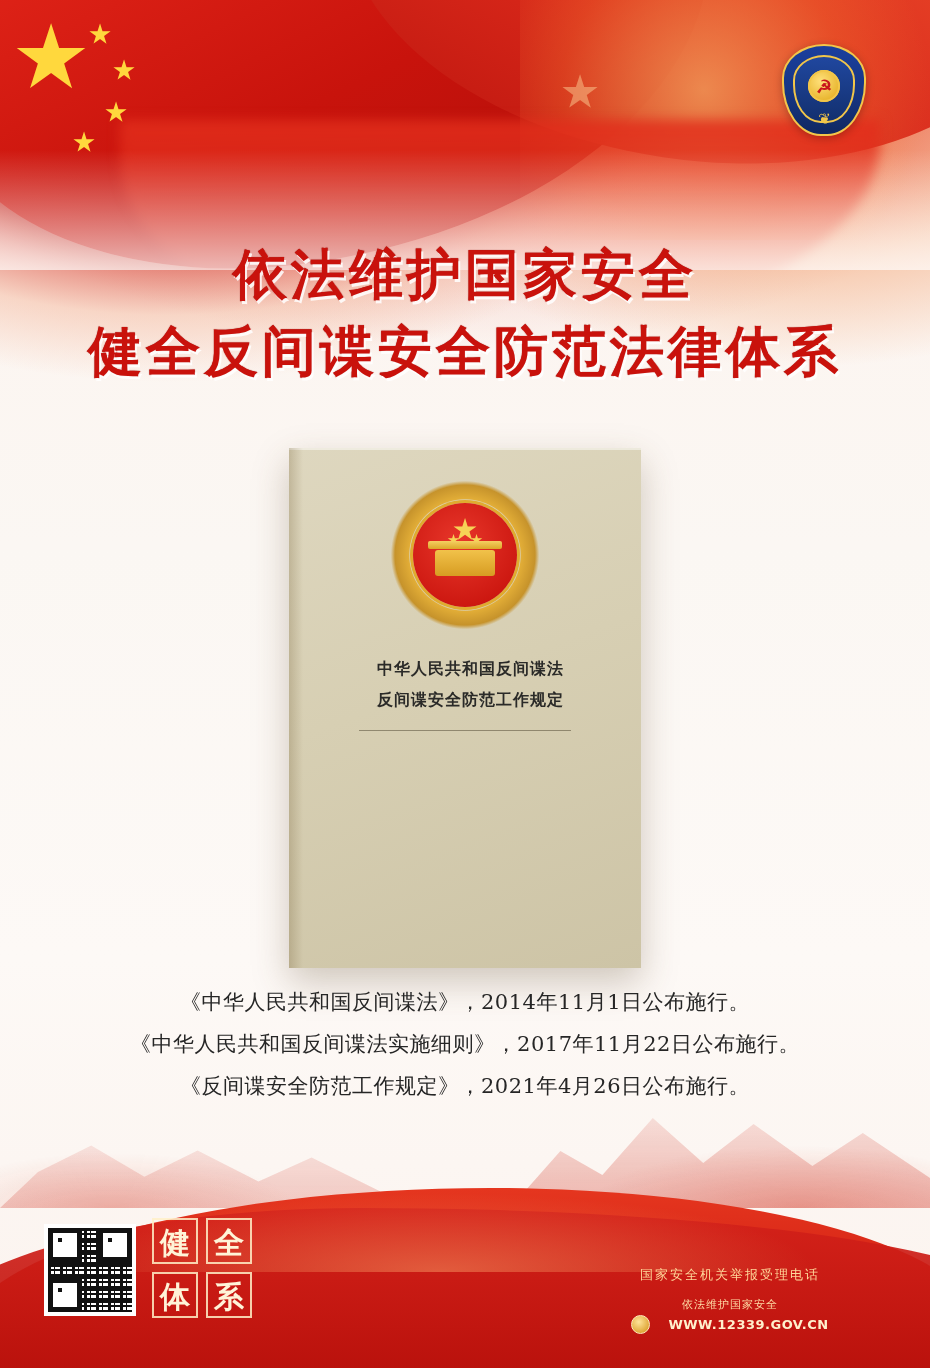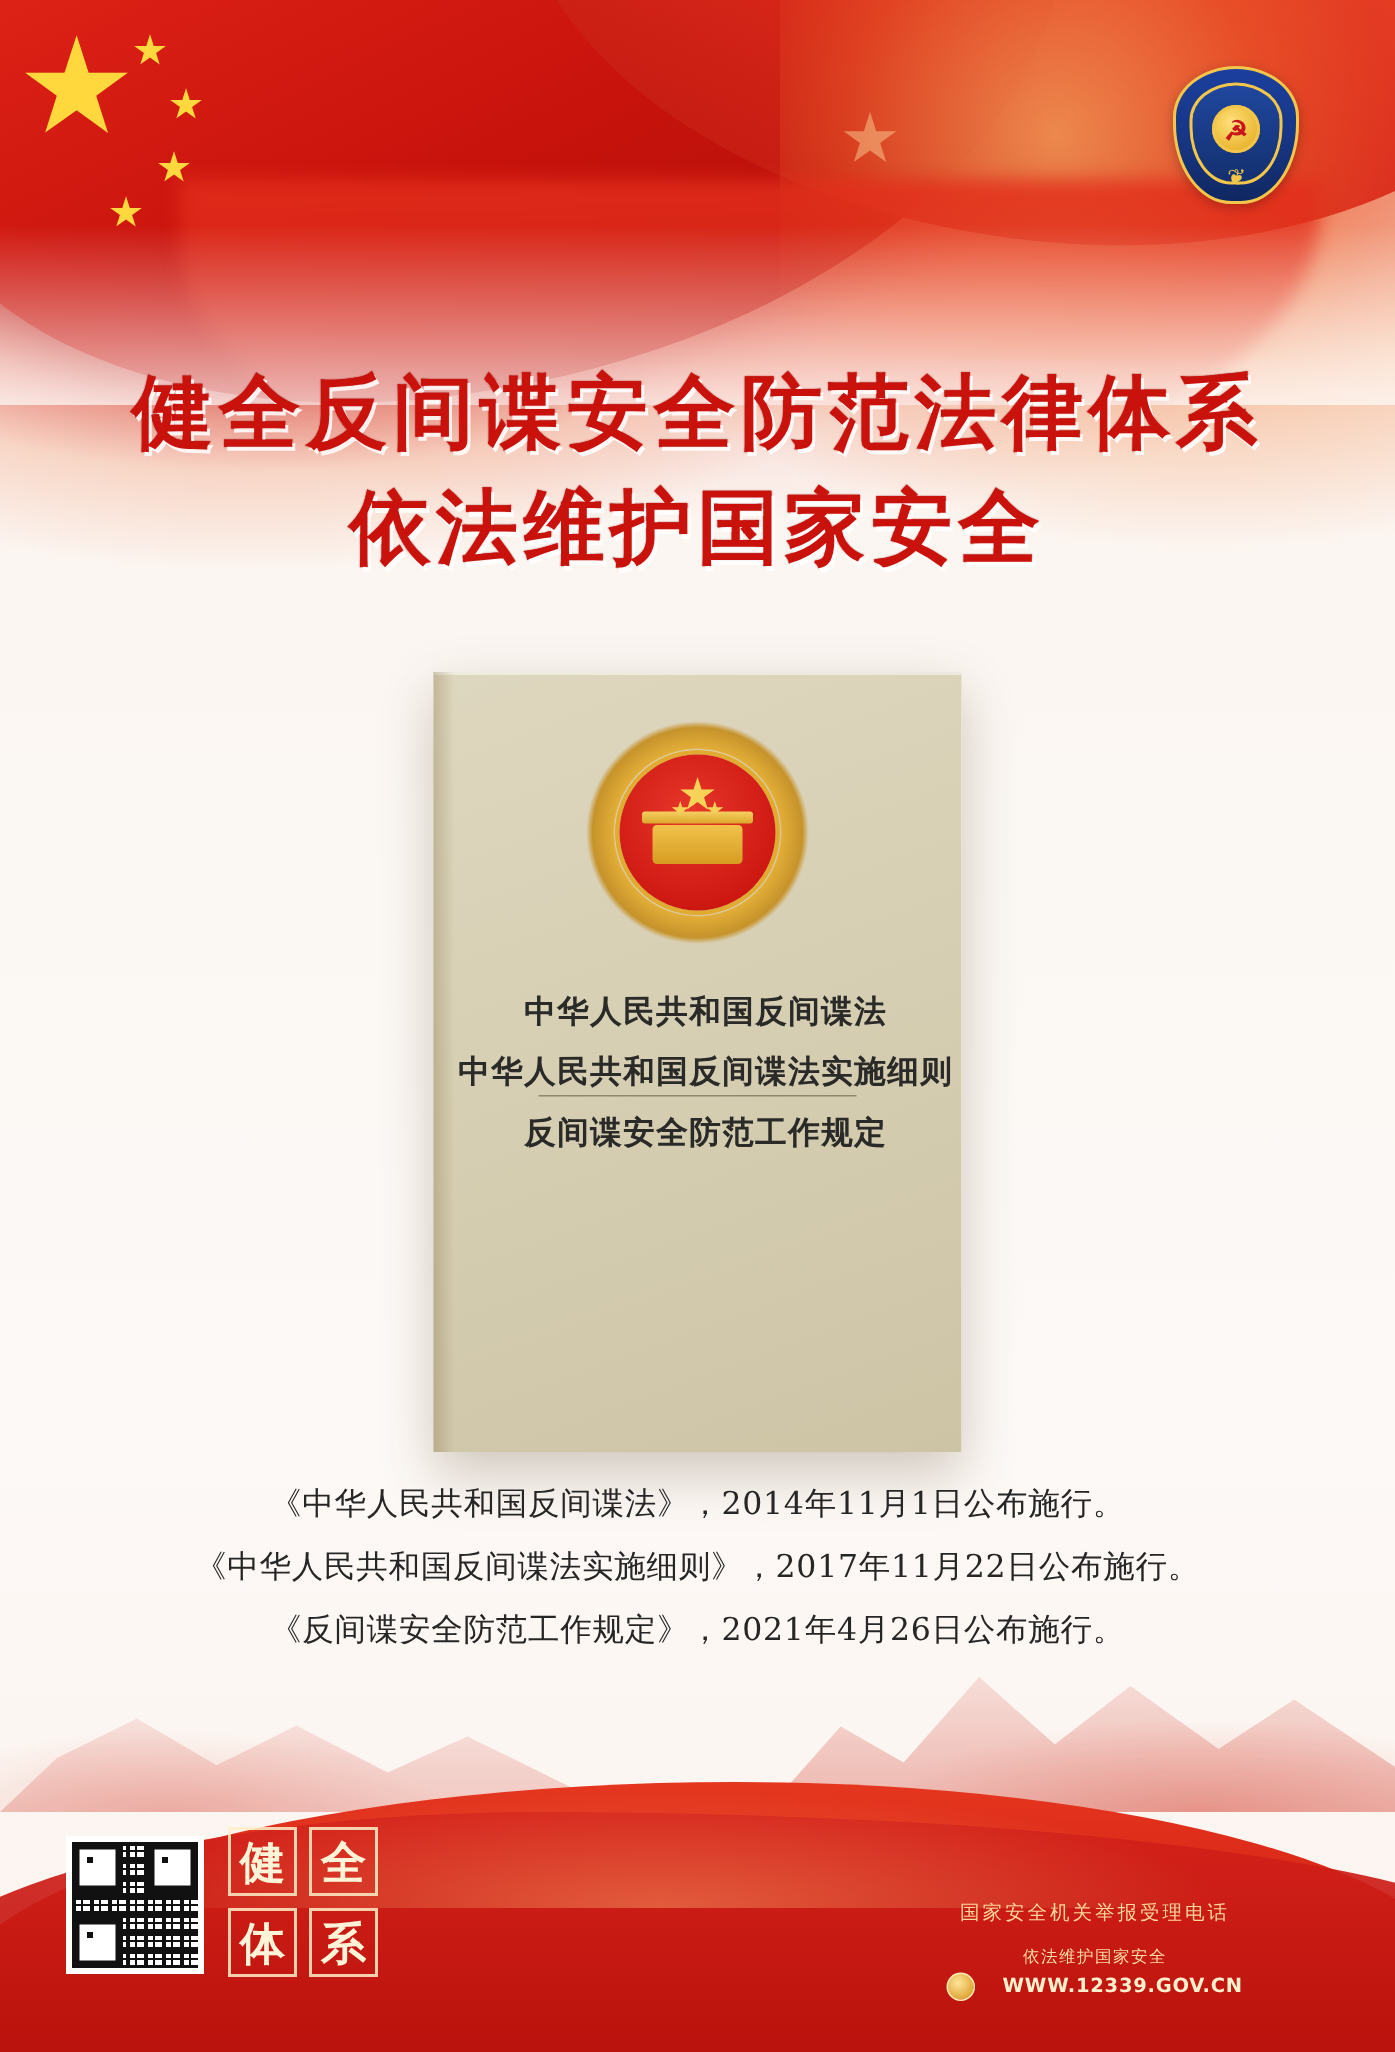--- a/index.html
+++ b/index.html
@@ -149,21 +149,21 @@
   .book-emblem .bstar.b2{font-size:13px;left:26px;top:48px;}
   .book-emblem .bstar.b3{font-size:13px;right:34px;top:30px;}
   .book-emblem .bstar.b4{font-size:13px;right:26px;top:48px;}
 
   .book-titles{
     position:absolute;left:0;top:206px;width:100%;text-align:center;
     color:#2a2a28;
   }
   .book-titles div{
     font-family:"DejaVu Serif", serif;
-    font-size:21px;letter-spacing:1px;line-height:1.92;font-weight:600;padding-left:11px;
+    font-size:16px;letter-spacing:1px;line-height:1.92;font-weight:600;padding-left:11px;
   }
   .book-rule{
     position:absolute;left:70px;right:70px;top:282px;height:1px;background:rgba(60,50,30,.45);
   }
   .book-pub{
     position:absolute;left:0;bottom:56px;width:100%;text-align:center;
     font-family:"DejaVu Serif", serif;
     font-size:15px;letter-spacing:5px;color:#3a3631;
   }
 
@@ -304,42 +304,41 @@
 
   <div class="emblem">
     <div class="shield"></div>
     <div class="inner"></div>
     <div class="disc"></div>
     <div class="hammer">☭</div>
     <div class="wheat">❦</div>
   </div>
 
   <div class="title-block">
+    <div class="title-line">依法维护国家安全</div>
     <div class="title-line">健全反间谍安全防范法律体系</div>
-    <div class="title-line">依法维护国家安全</div>
   </div>
 
   <div class="book">
     <div class="spine"></div>
 
     <div class="book-emblem">
       <div class="ring"></div>
       <div class="circle">
         <span class="bstar b0">★</span>
         <span class="bstar b1">★</span>
         <span class="bstar b2">★</span>
         <span class="bstar b3">★</span>
         <span class="bstar b4">★</span>
         <div class="gate"></div>
       </div>
     </div>
 
     <div class="book-titles">
       <div>中华人民共和国反间谍法</div>
-      <div>中华人民共和国反间谍法实施细则</div>
       <div class="book-rule-holder"></div>
       <div>反间谍安全防范工作规定</div>
     </div>
 
   <div class="book-rule"></div>
     </div>
 
   <div class="notes">
     <p>《中华人民共和国反间谍法》，2014年11月1日公布施行。</p>
     <p>《中华人民共和国反间谍法实施细则》，2017年11月22日公布施行。</p>

